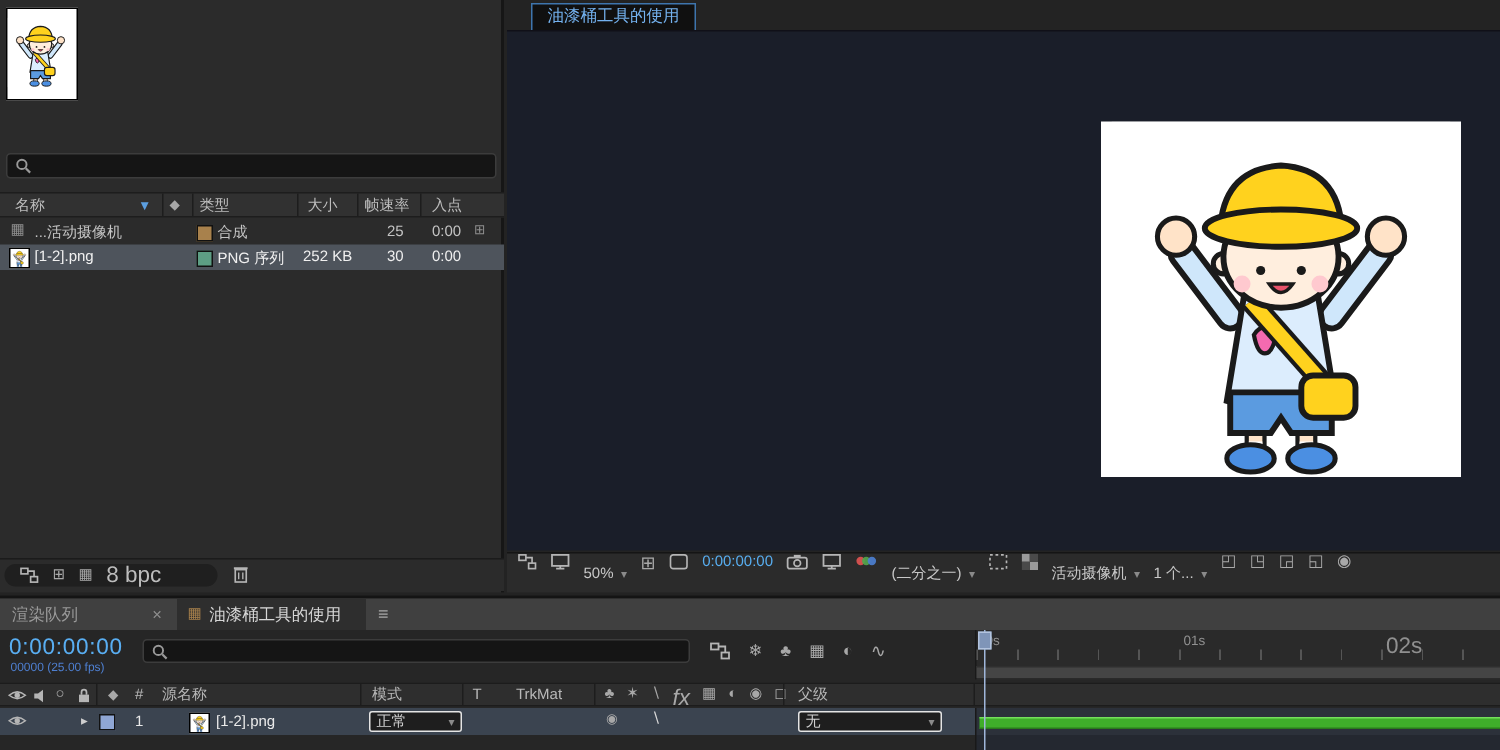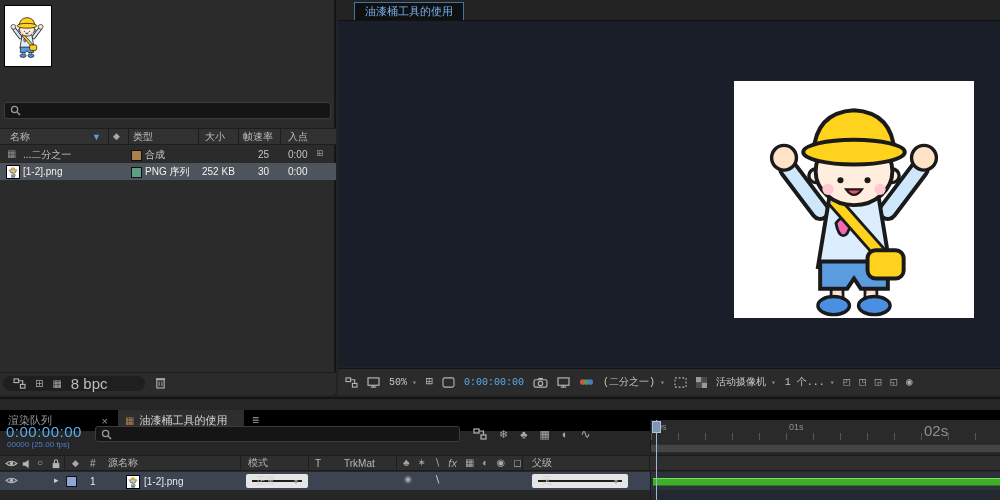--- a/index.html
+++ b/index.html
@@ -5,21 +5,21 @@
   html,body{margin:0;padding:0;background:#111;}
   #app{position:relative;width:1000px;height:500px;background:#232323;overflow:hidden;
        font-family:"Liberation Sans","DejaVu Sans",sans-serif;color:#c8c8c8;font-size:11px;}
   .abs{position:absolute;}
   .caret{color:#8a8a8a;font-size:8px;margin-left:3px;}
   .g{display:inline-block;color:#a8a8a8;line-height:1;}
   .ic{display:inline-block;vertical-align:middle;}
   .searchbox{background:#151515;border:1px solid #3c3c3c;border-radius:3px;display:flex;align-items:center;padding:0 5px;gap:4px;box-sizing:border-box;}
   .searchbox input{flex:1;background:transparent;border:none;outline:none;color:#ccc;font-size:10px;height:100%;}
   .colsep{position:absolute;top:0;bottom:0;width:1px;background:#1d1d1d;}
-  .dropdown{background:#1e1e1e;border:6px solid #e5e5e5;border-radius:2px;display:flex;align-items:center;justify-content:space-between;padding:0 4px;font-size:10px;color:#cfcfcf;box-sizing:border-box;}
+  .dropdown{background:#1e1e1e;border:1px solid #e5e5e5;border-radius:2px;display:flex;align-items:center;justify-content:space-between;padding:0 4px;font-size:10px;color:#cfcfcf;box-sizing:border-box;}
   .toolbar-item{display:flex;align-items:center;gap:2px;white-space:nowrap;}
   .chip{display:inline-block;width:9px;height:9px;border:1px solid #111;}
   .tl-cell{position:absolute;top:0;height:100%;display:flex;align-items:center;}
 </style>
 </head>
 <body>
 
 <svg width="0" height="0" style="position:absolute">
   <defs>
     <symbol id="sym-mag" viewBox="0 0 12 12">
@@ -149,21 +149,21 @@
         </div>
       <div class="colsep" style="left:280px;"></div>
       <div class="tl-cell" style="left:288px;">
           <span>入点</span>
         </div>
     </div>
 
     <div class="abs" style="left:0;top:146px;width:336px;height:17px;font-size:10px;color:#c4c4c4;">
       <span class="abs g" style="left:7px;top:3px;color:#8f8f8f;">▦</span>
       <div class="tl-cell" style="left:23px;">
-          <span>...二分之一</span>
+          <span>...活动摄像机</span>
         </div>
       <span class="abs chip" style="left:131px;top:4px;background:#a8814c;"></span>
       <div class="tl-cell" style="left:145px;">
           <span>合成</span>
         </div>
       <div class="tl-cell" style="left:258px;">
           <span>25</span>
         </div>
       <div class="tl-cell" style="left:288px;">
           <span>0:00</span>
@@ -214,21 +214,21 @@
     </div>
 
     <div class="abs" style="left:0;top:20px;width:662px;height:347px;background:#1a1e29;border-top:1px solid #101018;box-sizing:border-box;">
       <div class="abs" style="left:396px;top:60px;width:240px;height:237px;background:#fff;">
         <svg width="240" height="237">
             <use href="#boy"></use>
           </svg>
       </div>
     </div>
 
-    <div class="abs" style="left:0;top:368px;width:662px;height:27px;background:#2b2b2b;border-top:1px solid #151515;display:flex;align-items:center;gap:9px;padding:0 7px;box-sizing:border-box;font-size:10px;font-family:Liberation Mono, monospace;">
+    <div class="abs" style="left:0;top:368px;width:662px;height:27px;background:#2b2b2b;border-top:1px solid #151515;display:flex;gap:9px;padding:0 7px;box-sizing:border-box;font-size:10px;">
       <svg class="ic" width="13" height="11">
           <use href="#sym-flow"></use>
         </svg>
       <svg class="ic" width="13" height="11">
           <use href="#sym-monitor"></use>
         </svg>
       <span class="toolbar-item">
         <span>50%</span>
           <span class="caret">▾</span>
       </span>
@@ -267,21 +267,21 @@
       <span class="g" style="font-size:11px;">◰</span>
       <span class="g" style="font-size:11px;">◳</span>
       <span class="g" style="font-size:11px;">◲</span>
       <span class="g" style="font-size:11px;">◱</span>
       <span class="g" style="font-size:11px;">◉</span>
     </div>
   </div>
 
   <div class="abs" style="left:0;top:397px;width:1000px;height:103px;background:#262626;border-top:2px solid #141414;box-sizing:border-box;">
 
-    <div class="abs" style="left:0;top:11px;width:1000px;height:21px;background:#000000;">
+    <div class="abs" style="left:0;top:0;width:1000px;height:21px;background:#404040;">
       <div class="abs" style="left:0;top:0;width:116px;height:21px;display:flex;align-items:center;padding:0 8px;box-sizing:border-box;color:#9a9a9a;">
         <span style="flex:1;">渲染队列</span>
         <span style="color:#8f8f8f;">×</span>
       </div>
       <div class="abs" style="left:118px;top:0;width:126px;height:21px;background:#2e2e2e;display:flex;align-items:center;gap:5px;padding:0 7px;box-sizing:border-box;color:#d6d6d6;">
         <span class="g" style="color:#a8814c;font-size:10px;">▦</span>
         <span>油漆桶工具的使用</span>
       </div>
       <span class="abs g" style="left:252px;top:4px;font-size:12px;">≡</span>
     </div>
@@ -345,21 +345,21 @@
           <span>T</span>
         </div>
       <div class="tl-cell" style="left:344px;">
           <span>TrkMat</span>
         </div>
       <div class="colsep" style="left:396px;"></div>
       <div class="abs" style="left:403px;top:2px;display:flex;gap:8px;">
         <span class="g">♣</span>
         <span class="g">✶</span>
         <span class="g">∖</span>
-        <span class="g" style="font-style:italic;font-size:11px;">fx</span>
+        <span class="g" style="font-style:italic;font-size:15px;">fx</span>
         <span class="g">▦</span>
         <span class="g">◐</span>
         <span class="g">◉</span>
         <span class="g">◻</span>
       </div>
       <div class="colsep" style="left:522px;"></div>
       <div class="tl-cell" style="left:532px;">
           <span>父级</span>
         </div>
       <div class="colsep" style="left:649px;"></div>

